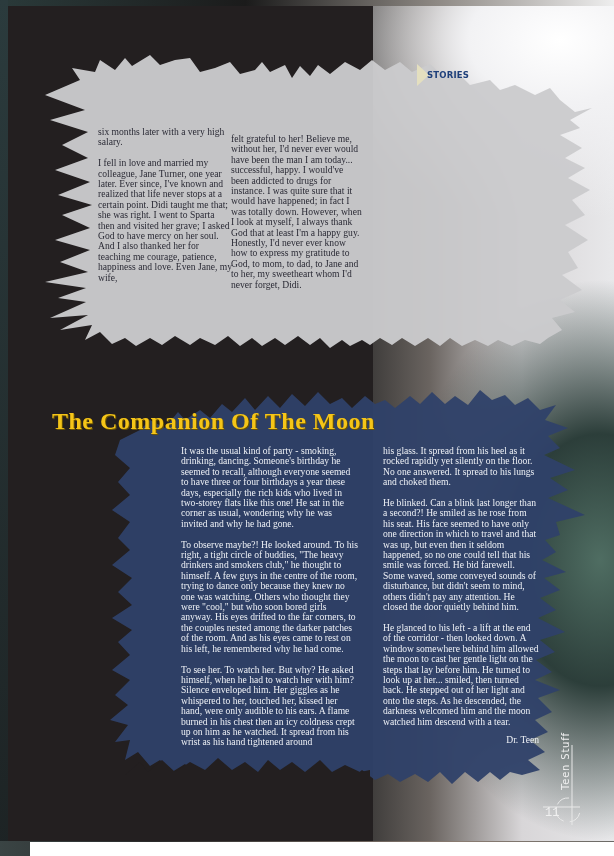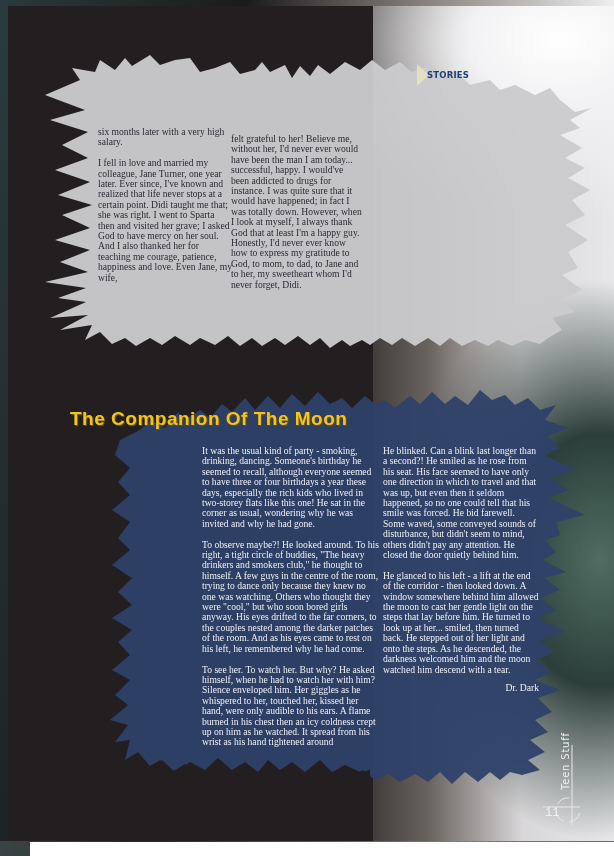--- a/index.html
+++ b/index.html
@@ -15,21 +15,21 @@
   .bottomstrip{position:absolute;left:0;top:841px;width:614px;height:15px;background:linear-gradient(90deg,#3a4444 0%,#2a2a2a 25%,#8a7c72 75%,#6b6a66 100%);}
   .whiteband{position:absolute;left:30px;top:842px;width:584px;height:14px;background:#fff;}
   .stories-tag{position:absolute;left:417px;top:40px;height:22px;display:flex;align-items:center;margin-top:24px;}
   .stories-tri{width:0;height:0;border-top:11px solid transparent;border-bottom:11px solid transparent;border-left:12px solid #e4dfbf;}
   .stories-label{font-family:"DejaVu Sans",sans-serif;font-weight:bold;font-size:8.5px;color:#1e3f7a;margin-left:-2px;letter-spacing:0.2px;}
   svg.splash{position:absolute;left:0;top:0;}
   .col{position:absolute;font-size:9.6px;line-height:10.4px;}
   .col p{margin:0 0 10.4px 0;}
   .grey-text{color:#2a2a35;}
   .blue-text{color:#eef1f6;}
-  .title{position:absolute;left:70px;top:408px;font-family:Liberation Sans, sans-serif;font-weight:bold;font-size:19px;color:#f5c518;letter-spacing:0.5px;text-shadow:1px 1px 0 #6b5400;white-space:nowrap;}
+  .title{position:absolute;left:52px;top:408px;font-family:Liberation Serif, serif;font-weight:bold;font-size:24px;color:#f5c518;letter-spacing:0.5px;text-shadow:1px 1px 0 #6b5400;white-space:nowrap;}
   .signature{text-align:right;margin-top:-2px;}
   .brand{position:absolute;left:549px;top:740px;width:30px;height:80px;}
   .brand-text{position:absolute;left:555px;top:790px;transform:rotate(-90deg);transform-origin:left top;font-family:"DejaVu Sans",sans-serif;font-size:10px;color:#f0f0f0;white-space:nowrap;letter-spacing:0.8px;}
   .pagenum{position:absolute;left:545px;top:806px;font-family:Liberation Mono, monospace;font-size:12px;color:#f0f0f0;}
 </style>
 </head>
 <body>
 
 <div class="page">
   <div class="topbar"></div>
@@ -55,29 +55,30 @@
   <div class="col grey-text" style="left:86px;top:127px;width:134px;margin-left:12px;">
     <p>six months later with a very high salary.</p>
     <p style="text-align:left;">I fell in love and married my colleague, Jane Turner, one year later. Ever since, I've known and realized that life never stops at a certain point. Didi taught me that; she was right. I went to Sparta then and visited her grave; I asked God to have mercy on her soul. And I also thanked her for teaching me courage, patience, happiness and love. Even Jane, my wife,</p>
   </div>
   <div class="col grey-text" style="left:231px;top:134px;width:132px;">
     <p>felt grateful to her! Believe me, without her, I'd never ever would have been the man I am today... successful, happy. I would've been addicted to drugs for instance. I was quite sure that it would have happened; in fact I was totally down. However, when I look at myself, I always thank God that at least I'm a happy guy. Honestly, I'd never ever know how to express my gratitude to God, to mom, to dad, to Jane and to her, my sweetheart whom I'd never forget, Didi.</p>
   </div>
 
   <div class="title">The Companion Of The Moon</div>
 
-  <div class="col blue-text" style="left:202px;top:446px;width:178px;">
+  <div class="col blue-text" style="left:181px;top:446px;width:178px;">
     <p>It was the usual kind of party - smoking, drinking, dancing. Someone's birthday he seemed to recall, although everyone seemed to have three or four birthdays a year these days, especially the rich kids who lived in two-storey flats like this one! He sat in the corner as usual, wondering why he was invited and why he had gone.</p>
     <p>To observe maybe?! He looked around. To his right, a tight circle of buddies, "The heavy drinkers and smokers club," he thought to himself. A few guys in the centre of the room, trying to dance only because they knew no one was watching. Others who thought they were "cool," but who soon bored girls anyway. His eyes drifted to the far corners, to the couples nested among the darker patches of the room. And as his eyes came to rest on his left, he remembered why he had come.</p>
     <p>To see her. To watch her. But why? He asked himself, when he had to watch her with him? Silence enveloped him. Her giggles as he whispered to her, touched her, kissed her hand, were only audible to his ears. A flame burned in his chest then an icy coldness crept up on him as he watched. It spread from his wrist as his hand tightened around</p>
   </div>
   <div class="col blue-text" style="left:383px;top:446px;width:156px;">
+    <p>his glass. It spread from his heel as it rocked rapidly yet silently on the floor. No one answered. It spread to his lungs and choked them.</p>
     <p>He blinked. Can a blink last longer than a second?! He smiled as he rose from his seat. His face seemed to have only one direction in which to travel and that was up, but even then it seldom happened, so no one could tell that his smile was forced. He bid farewell. Some waved, some conveyed sounds of disturbance, but didn't seem to mind, others didn't pay any attention. He closed the door quietly behind him.</p>
     <p>He glanced to his left - a lift at the end of the corridor - then looked down. A window somewhere behind him allowed the moon to cast her gentle light on the steps that lay before him. He turned to look up at her... smiled, then turned back. He stepped out of her light and onto the steps. As he descended, the darkness welcomed him and the moon watched him descend with a tear.</p>
-    <div class="signature">Dr. Dark</div>
+    <div class="signature">Dr. Teen</div>
   </div>
 
   <svg class="brand" style="left:530px;top:745px;width:50px;height:90px;" viewBox="0 0 50 90">
     <line x1="42" y1="0" x2="42" y2="80" stroke="#e8e8e8" stroke-width="1"></line>
     <line x1="13" y1="62" x2="50" y2="62" stroke="#e8e8e8" stroke-width="1"></line>
     <path d="M 39 53 A 12 12 0 1 0 50 66" fill="none" stroke="#e8e8e8" stroke-width="1" stroke-dasharray="14 6"></path>
   </svg>
   <div class="brand-text" style="left:560px;top:790px;">Teen Stuff</div>
   <div class="pagenum">11</div>
 

